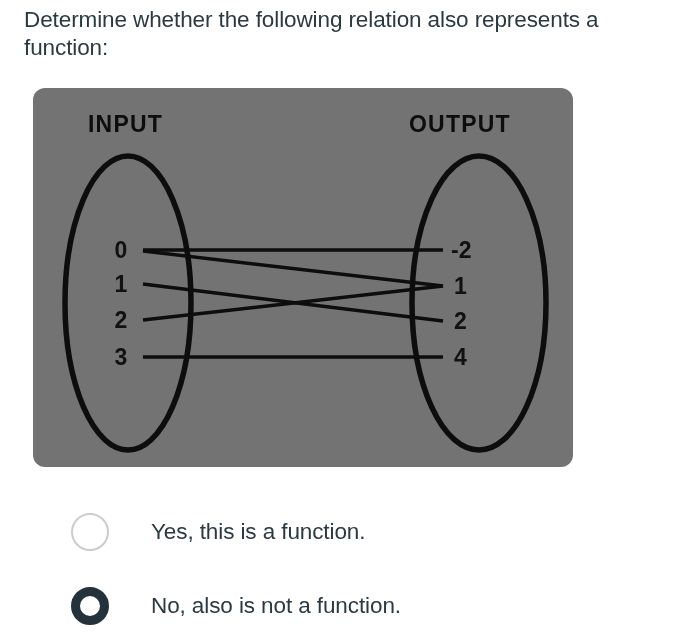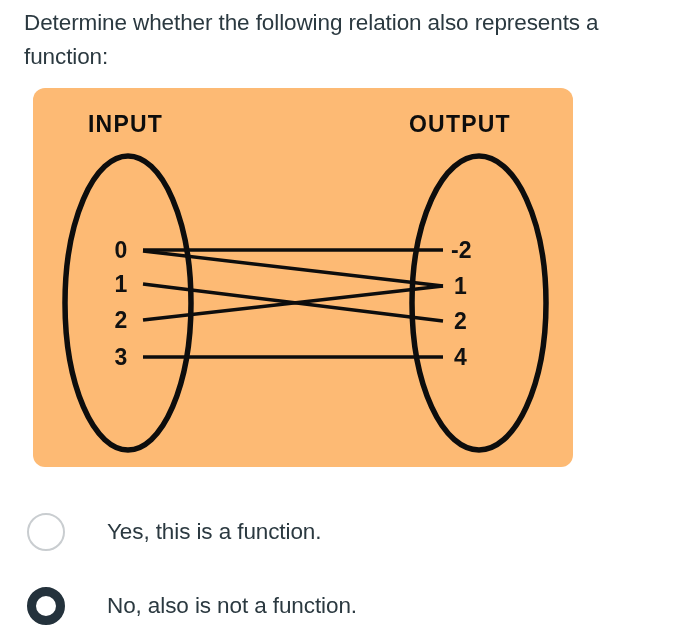--- a/index.html
+++ b/index.html
@@ -15,33 +15,33 @@
     overflow: hidden;
   }
 
   
   #question-prompt {
     position: absolute;
     left: 24px;
     top: 6px;
     width: 650px;
     font-size: 22.5px;
-    line-height: 34px;
+    line-height: 28px;
     color: #2b3940;
     letter-spacing: -0.1px;
   }
 
   
   #diagram-panel {
     position: absolute;
     left: 33px;
     top: 88px;
     width: 540px;
     height: 379px;
-    background: #fdba74;
+    background: #737373;
     border-radius: 12px;
   }
 
   #diagram-svg {
     position: absolute;
     left: 0;
     top: 0;
     width: 540px;
     height: 379px;
     display: block;
@@ -76,20 +76,21 @@
     position: absolute;
     left: 0;
     top: 495px;
     width: 691px;
   }
   .option-row {
     position: relative;
     height: 74px;
     display: flex;
     align-items: center;
+    margin-left: 44px;
   }
   .radio {
     position: absolute;
     left: 27px;
     width: 38px;
     height: 38px;
     border-radius: 50%;
     box-sizing: border-box;
   }
   .radio.unselected {

